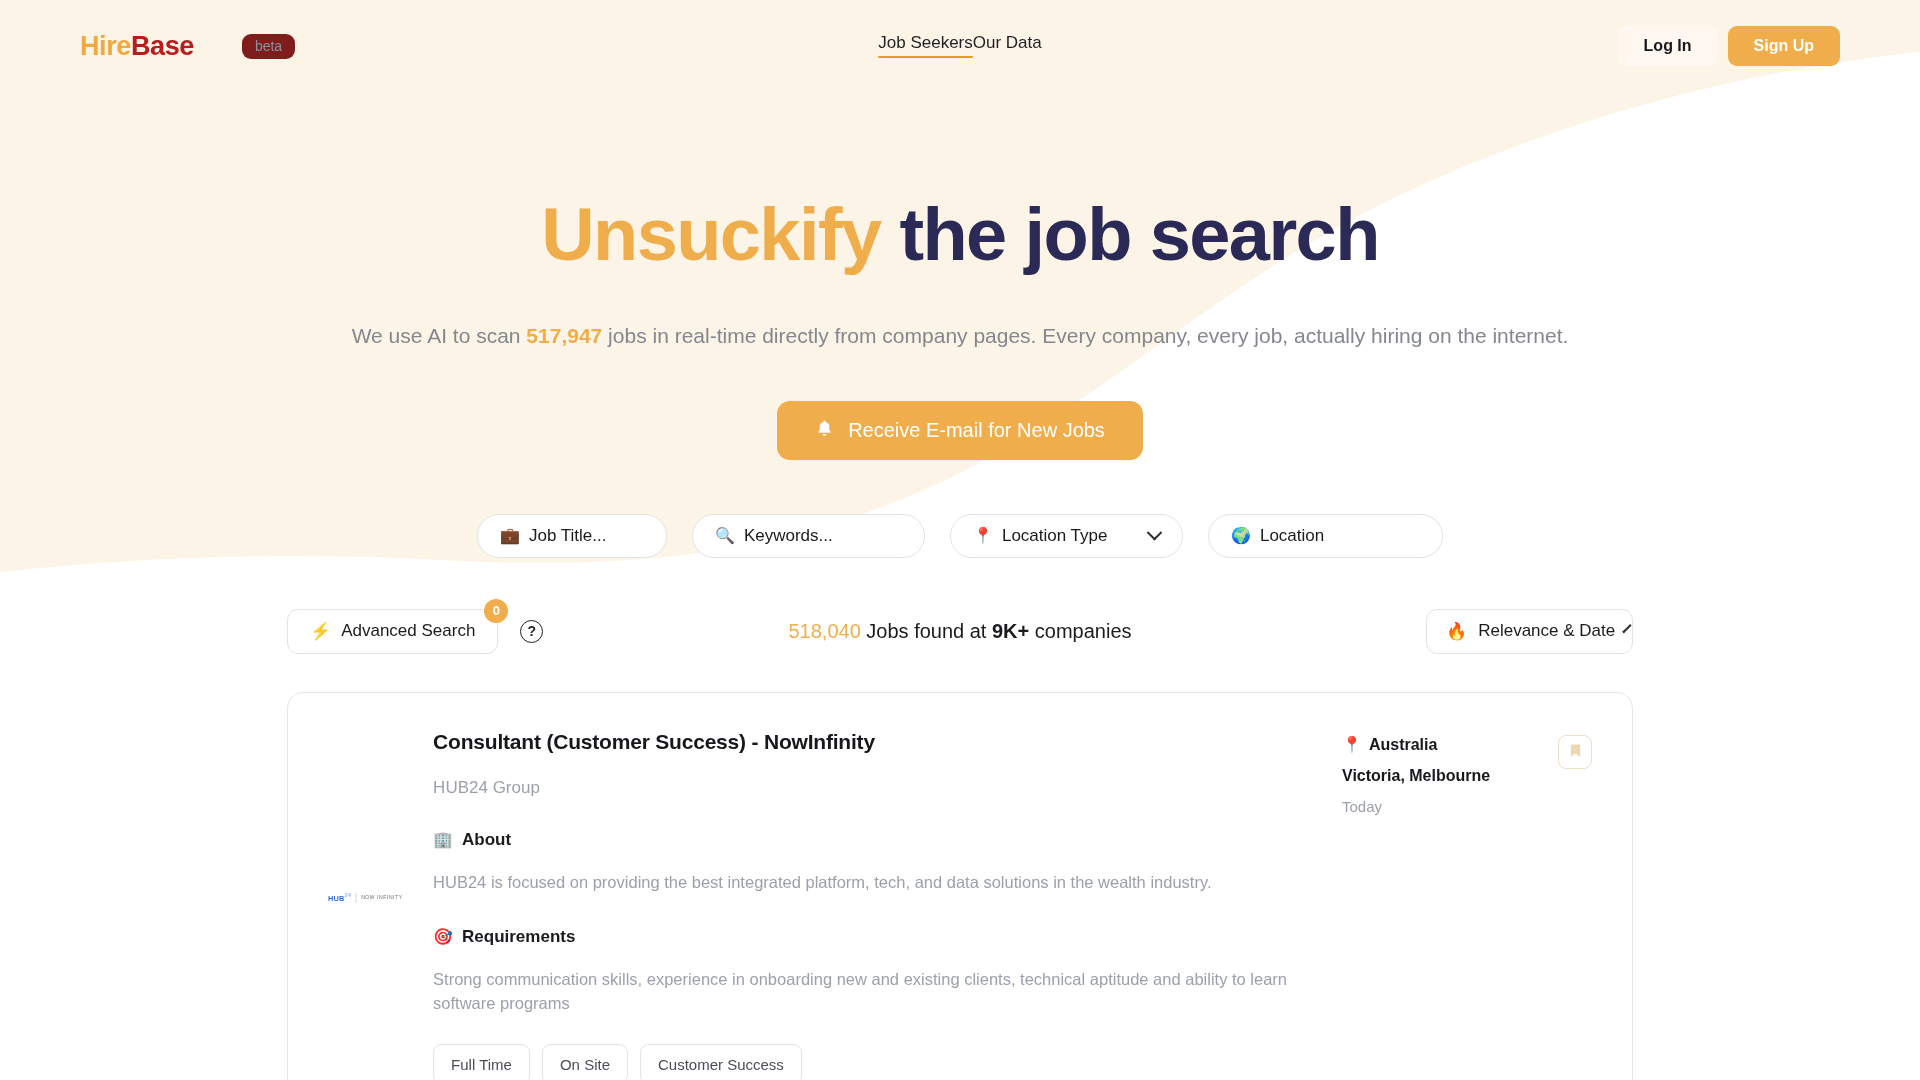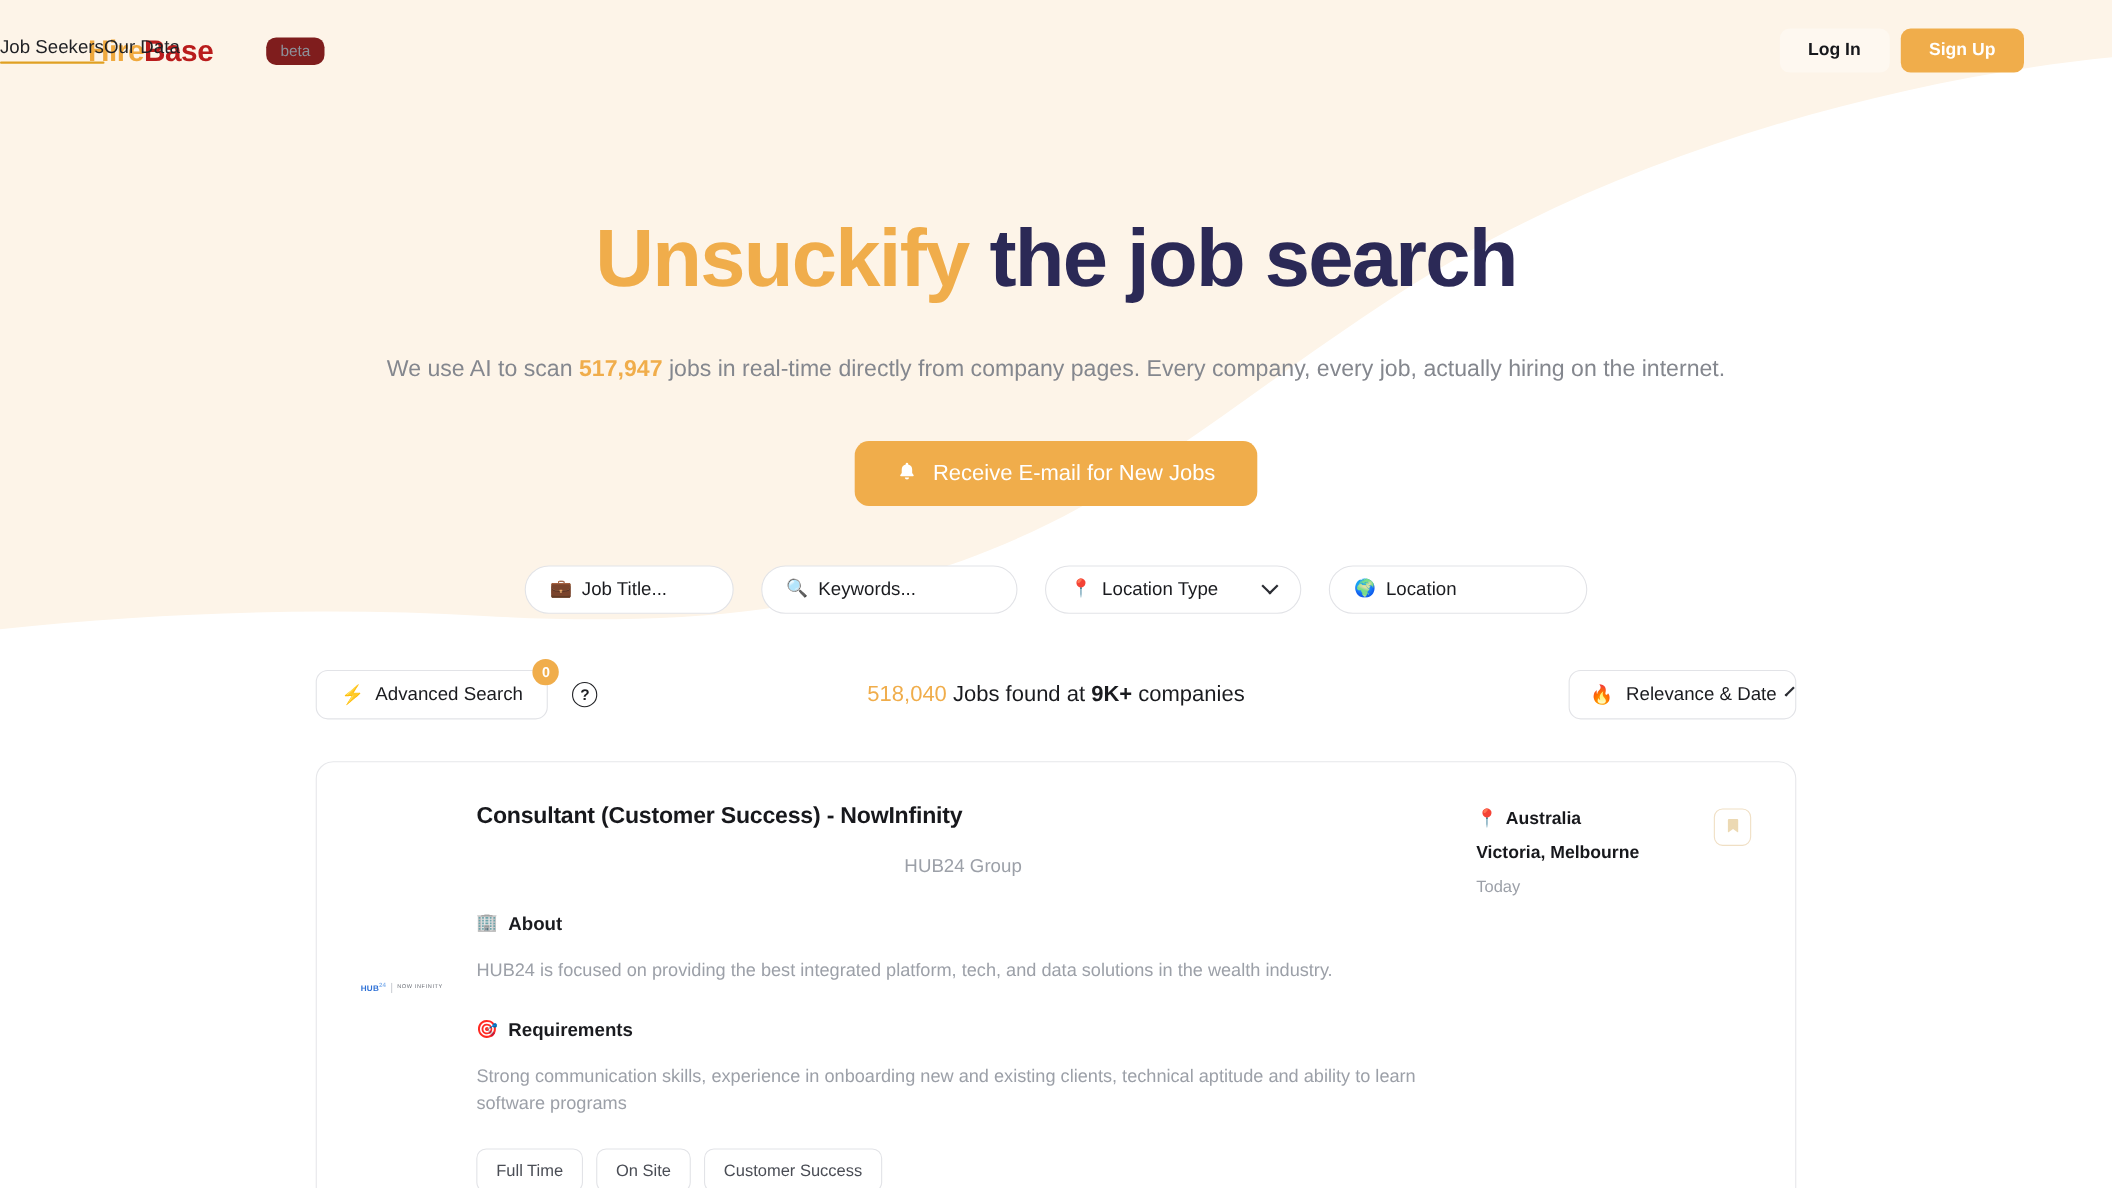--- a/index.html
+++ b/index.html
@@ -63,20 +63,21 @@
     padding: 5px 13px 6px;
     line-height: 1;
     margin-left: 34px;
   }
 
   #main-nav {
     position: absolute;
     left: 0;
     right: 0;
     display: flex;
+    justify-content: center;
     pointer-events: none;
   }
   #main-nav .nav-item {
     pointer-events: auto;
     font-size: 17px;
     color: #1f2024;
     line-height: 1;
     padding-bottom: 7px;
     cursor: pointer;
     position: relative;
@@ -347,21 +348,20 @@
     color: #17181c;
     letter-spacing: -0.2px;
     cursor: pointer;
     line-height: 1.2;
   }
   .job-company {
     margin-top: 24px;
     font-size: 17px;
     color: #9ca0a8;
     cursor: pointer;
-    text-align: center;
   }
   .sec-head {
     margin-top: 32px;
     font-size: 17px;
     font-weight: 600;
     color: #1a1b1f;
     display: flex;
     align-items: center;
     gap: 9px;
   }

